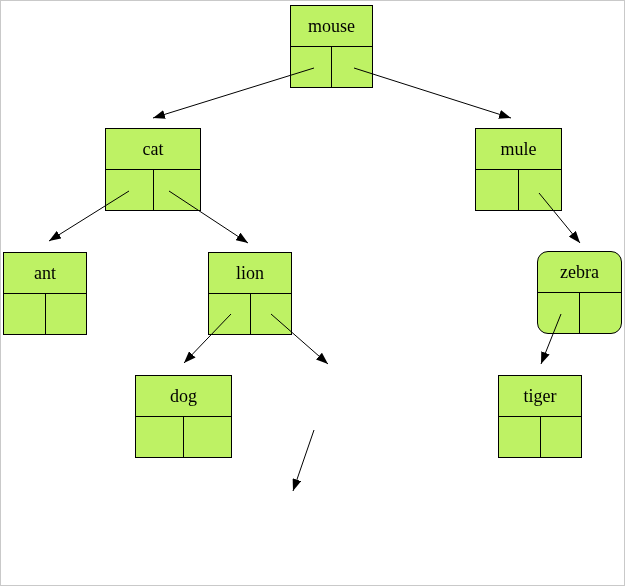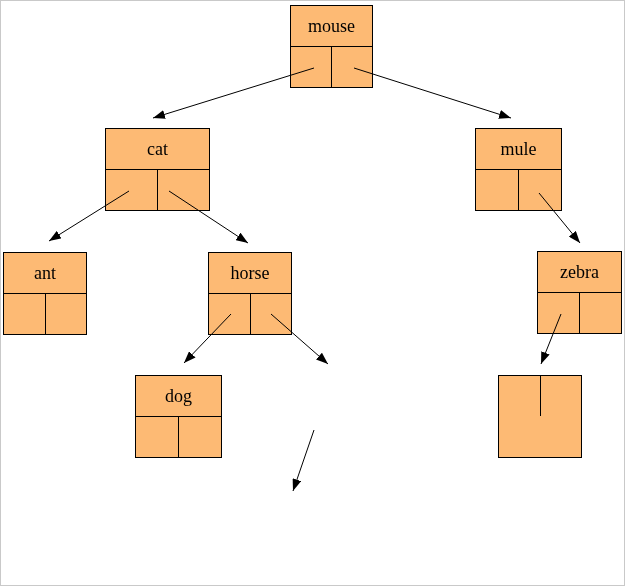--- a/index.html
+++ b/index.html
@@ -20,21 +20,21 @@
     left: 0; top: 0;
     width: 625px; height: 586px;
     z-index: 5;
     pointer-events: none;
   }
   .node {
     position: absolute;
     box-sizing: border-box;
     height: 83px;
     border: 1px solid #000000;
-    background: #fdba74;
+    background: #bef264;
     z-index: 1;
   }
   .node .label {
     height: 40px;
     border-bottom: 1px solid #000000;
     display: flex;
     align-items: center;
     justify-content: center;
     font-size: 18px;
     color: #000000;
@@ -70,21 +70,21 @@
   </svg>
 
   <div class="node" style="left:289px; top:4px; width:83px;">
     <div class="label">mouse</div>
     <div class="ptrs">
       <div class="cell left"></div>
       <div class="cell"></div>
     </div>
   </div>
 
-  <div class="node" style="left:104px; top:127px; width:105px;">
+  <div class="node" style="left:104px; top:127px; width:96px;">
     <div class="label">cat</div>
     <div class="ptrs">
       <div class="cell left"></div>
       <div class="cell"></div>
     </div>
   </div>
 
   <div class="node" style="left:474px; top:127px; width:87px;">
     <div class="label">mule</div>
     <div class="ptrs">
@@ -95,45 +95,46 @@
 
   <div class="node" style="left:2px; top:251px; width:84px;">
     <div class="label">ant</div>
     <div class="ptrs">
       <div class="cell left"></div>
       <div class="cell"></div>
     </div>
   </div>
 
   <div class="node" style="left:207px; top:251px; width:84px;">
-    <div class="label">horse</div>
+    <div class="label">lion</div>
     <div class="ptrs">
       <div class="cell left"></div>
       <div class="cell"></div>
     </div>
   </div>
 
-  <div class="node" style="left:536px; top:250px; width:85px;">
+  <div class="node" style="left:536px; top:250px; width:85px;border-radius:11px;">
     <div class="label">zebra</div>
     <div class="ptrs">
       <div class="cell left"></div>
       <div class="cell"></div>
     </div>
   </div>
 
-  <div class="node" style="left:134px; top:374px; width:87px;">
+  <div class="node" style="left:134px; top:374px; width:97px;">
     <div class="label">dog</div>
     <div class="ptrs">
       <div class="cell left"></div>
       <div class="cell"></div>
     </div>
   </div>
 
 
   <div class="node" style="left:497px; top:374px; width:84px;">
+    <div class="label">tiger</div>
     <div class="ptrs">
       <div class="cell left"></div>
       <div class="cell"></div>
     </div>
   </div>
 
 
 </div>
 
 </body></html>

